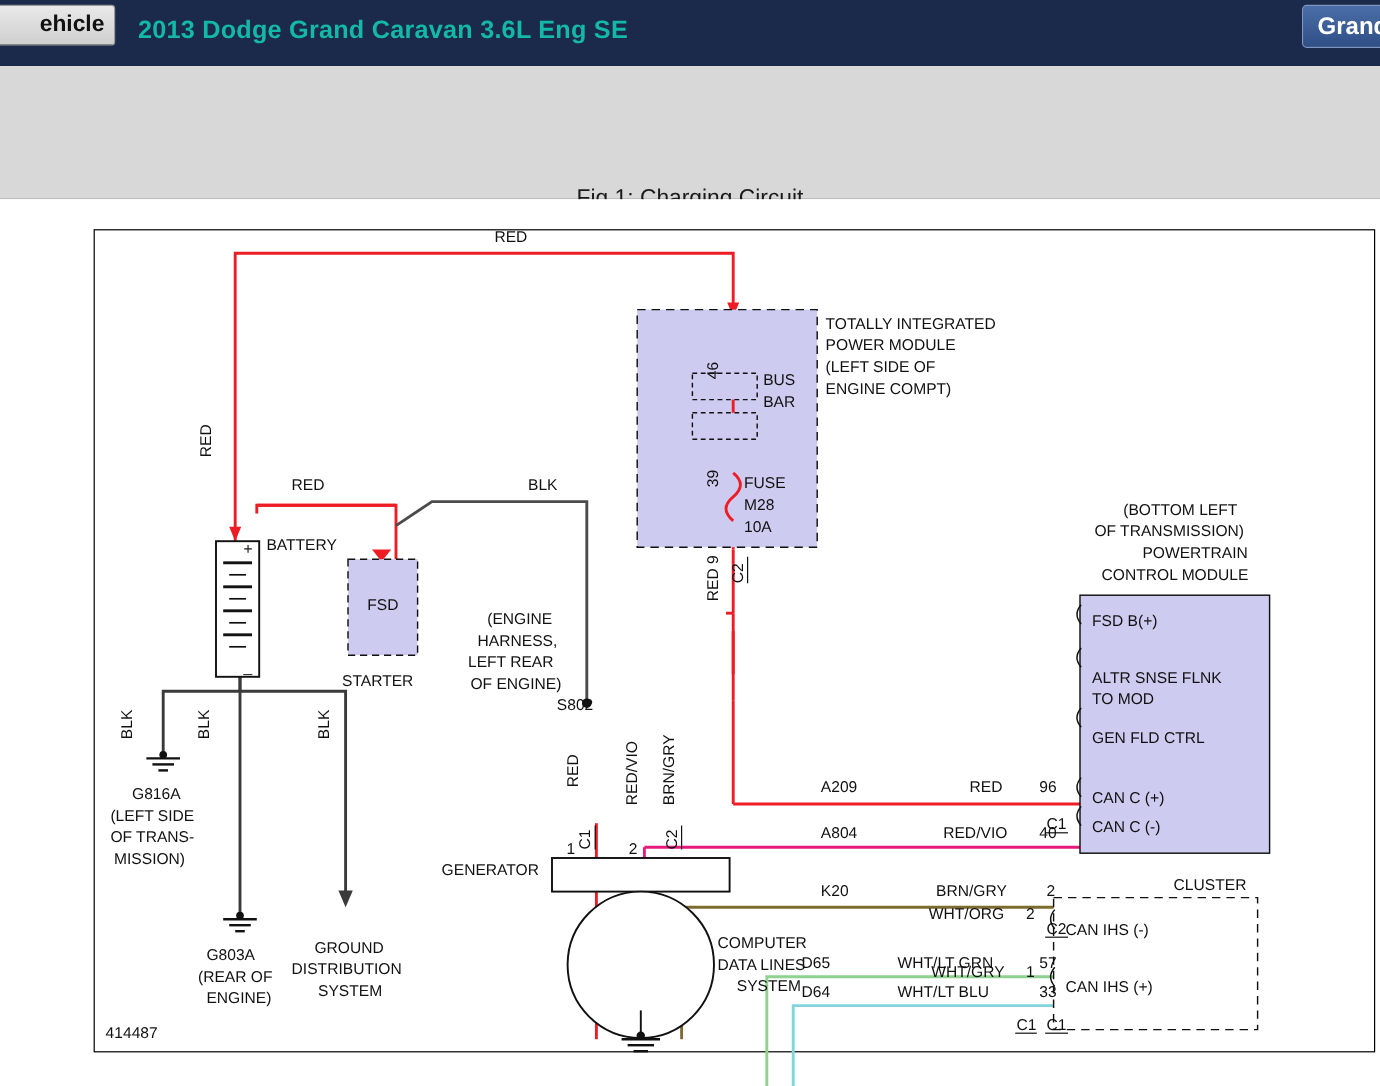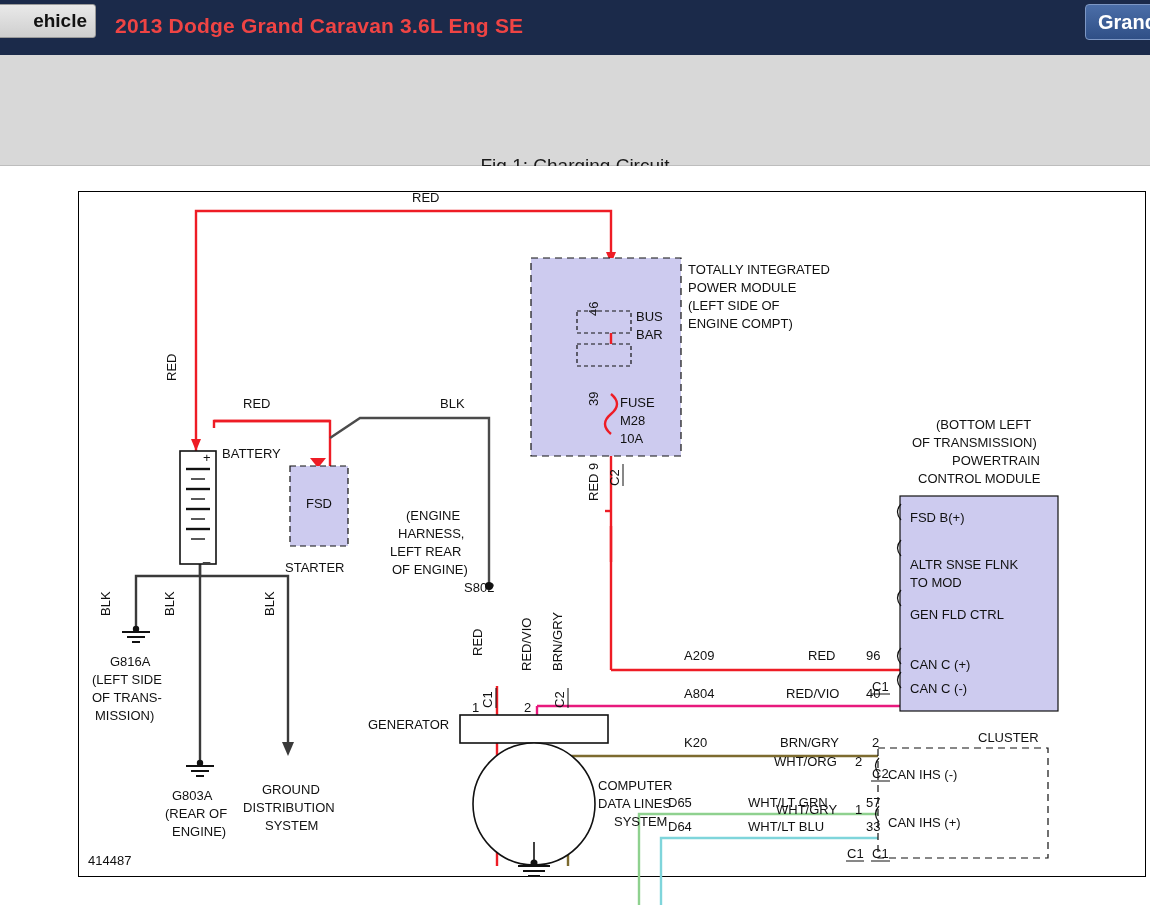--- a/index.html
+++ b/index.html
@@ -23,21 +23,21 @@
     background:linear-gradient(#e9e9e9,#cfcfcf);
     border:1px solid #9a9a9a;
     border-radius:3px;
     color:#111;
     font-size:19px; font-weight:bold;
     display:flex; align-items:center; justify-content:flex-end;
     padding-right:8px;
   }
   #vehicle-title{
     position:absolute; left:115px; top:14px;
-    font-size:21px; font-weight:bold; color:#ef4444;
+    font-size:21px; font-weight:bold; color:#14b8a6;
     letter-spacing:0.2px;
   }
   #tab-recall{
     position:absolute; left:1085px; top:4px; width:100px; height:36px;
     background:linear-gradient(#4b6ea8,#2f4f86);
     border:1px solid #7d97c4; border-radius:4px;
     color:#ffffff; font-size:20px; font-weight:bold;
     display:flex; align-items:center; padding-left:12px;
   }
 

